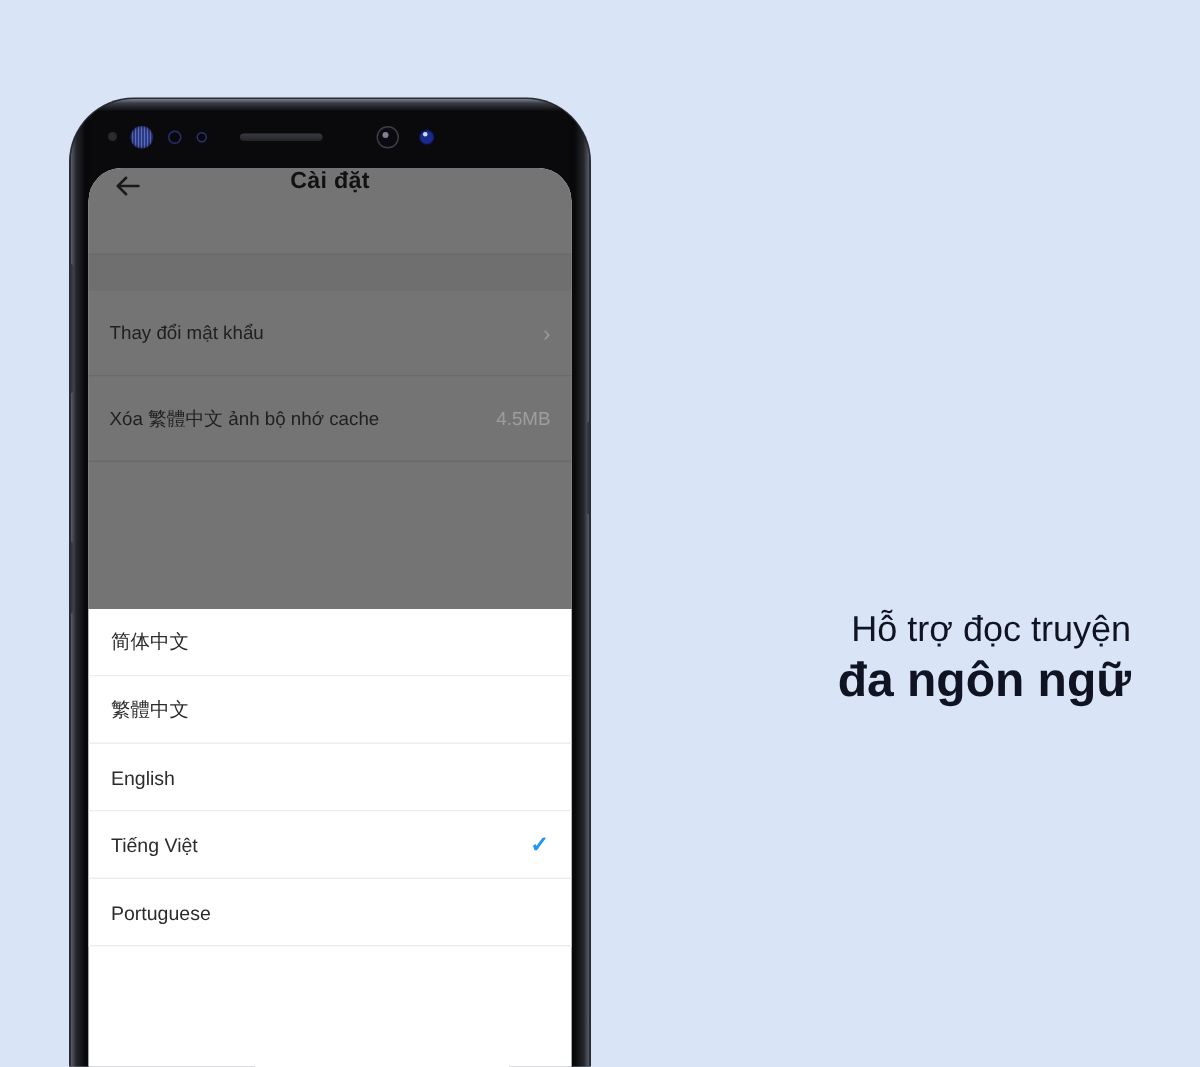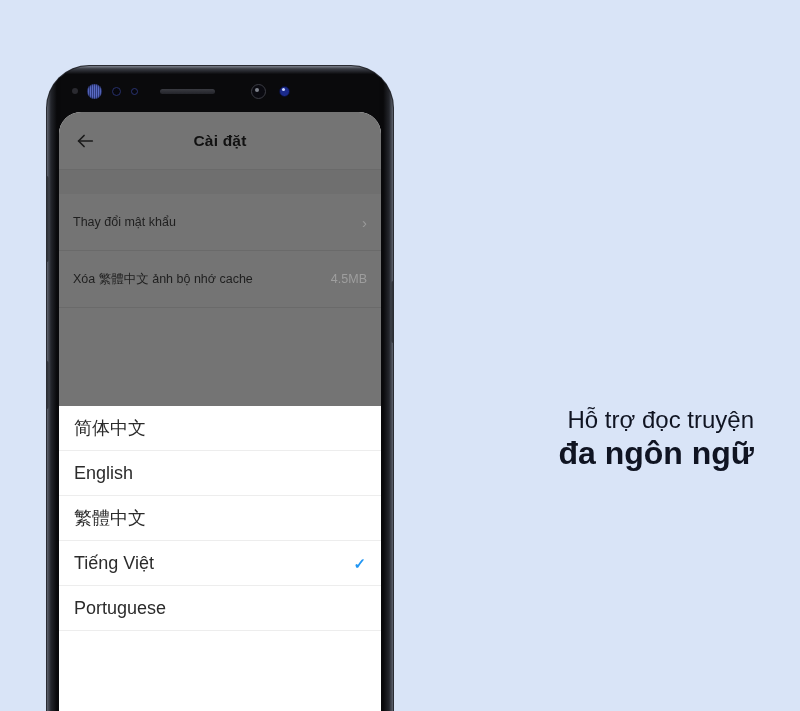--- a/index.html
+++ b/index.html
@@ -181,21 +181,21 @@
   .settings-page {
     position: absolute;
     left: 0; right: 0; top: 0;
     height: 294px;
     background: #747474;
   }
   .app-bar {
     position: relative;
     height: 58px;
     display: flex;
-    align-items: center;
+    align-items: flex-start;
     padding: 0 14px;
     box-sizing: border-box;
     border-bottom: 1px solid #6a6a6a;
   }
   .back-arrow {
     width: 24px; height: 24px;
     display: flex; align-items: center; justify-content: center;
     color: #1a1a1a;
   }
   .app-title {
@@ -266,21 +266,21 @@
     height: 45px;
     display: flex;
     align-items: center;
     justify-content: space-between;
     padding: 0 15px;
     box-sizing: border-box;
     border-bottom: 1px solid #ededed;
     background: #ffffff;
   }
   .lang-name {
-    font-size: 18px;
+    font-size: 13px;
     color: #2b2b2b;
   }
   .lang-check {
     color: #2196f3;
     font-size: 15px;
     font-weight: bold;
     line-height: 1;
   }
 
   
@@ -357,25 +357,25 @@
 
     </div>
 
     <div class="lang-sheet">
 
       <div class="lang-item">
         <span class="lang-name">简体中文</span>
       </div>
 
       <div class="lang-item">
+        <span class="lang-name">繁體中文</span>
+      </div>
+
+      <div class="lang-item">
         <span class="lang-name">English</span>
-      </div>
-
-      <div class="lang-item">
-        <span class="lang-name">繁體中文</span>
       </div>
 
 
       <div class="lang-item">
         <span class="lang-name">Tiếng Việt</span>
         <span class="lang-check">✓</span>
       </div>
 
 
       <div class="lang-item">

